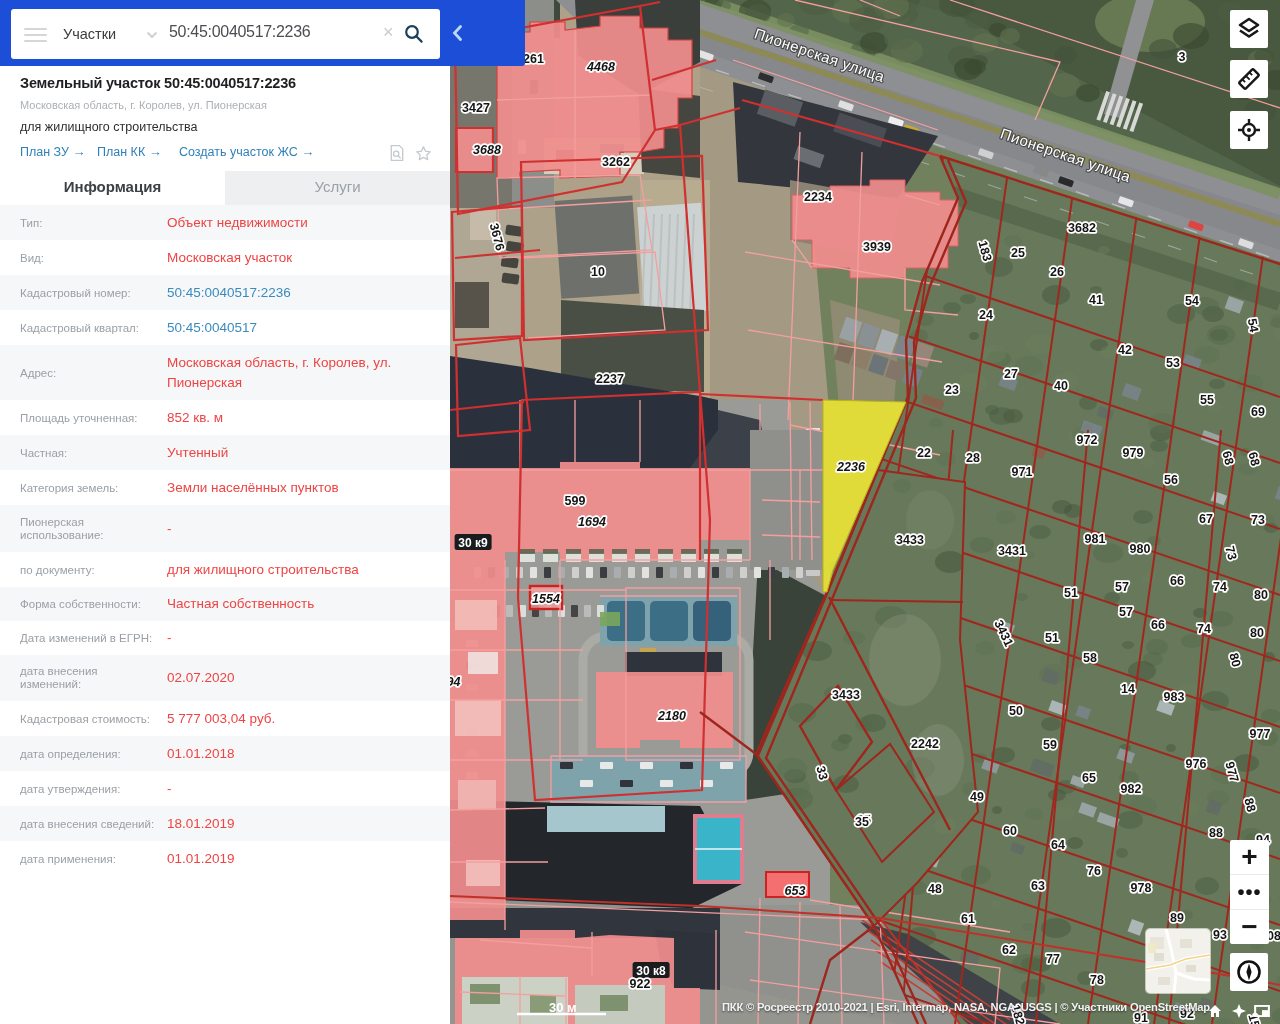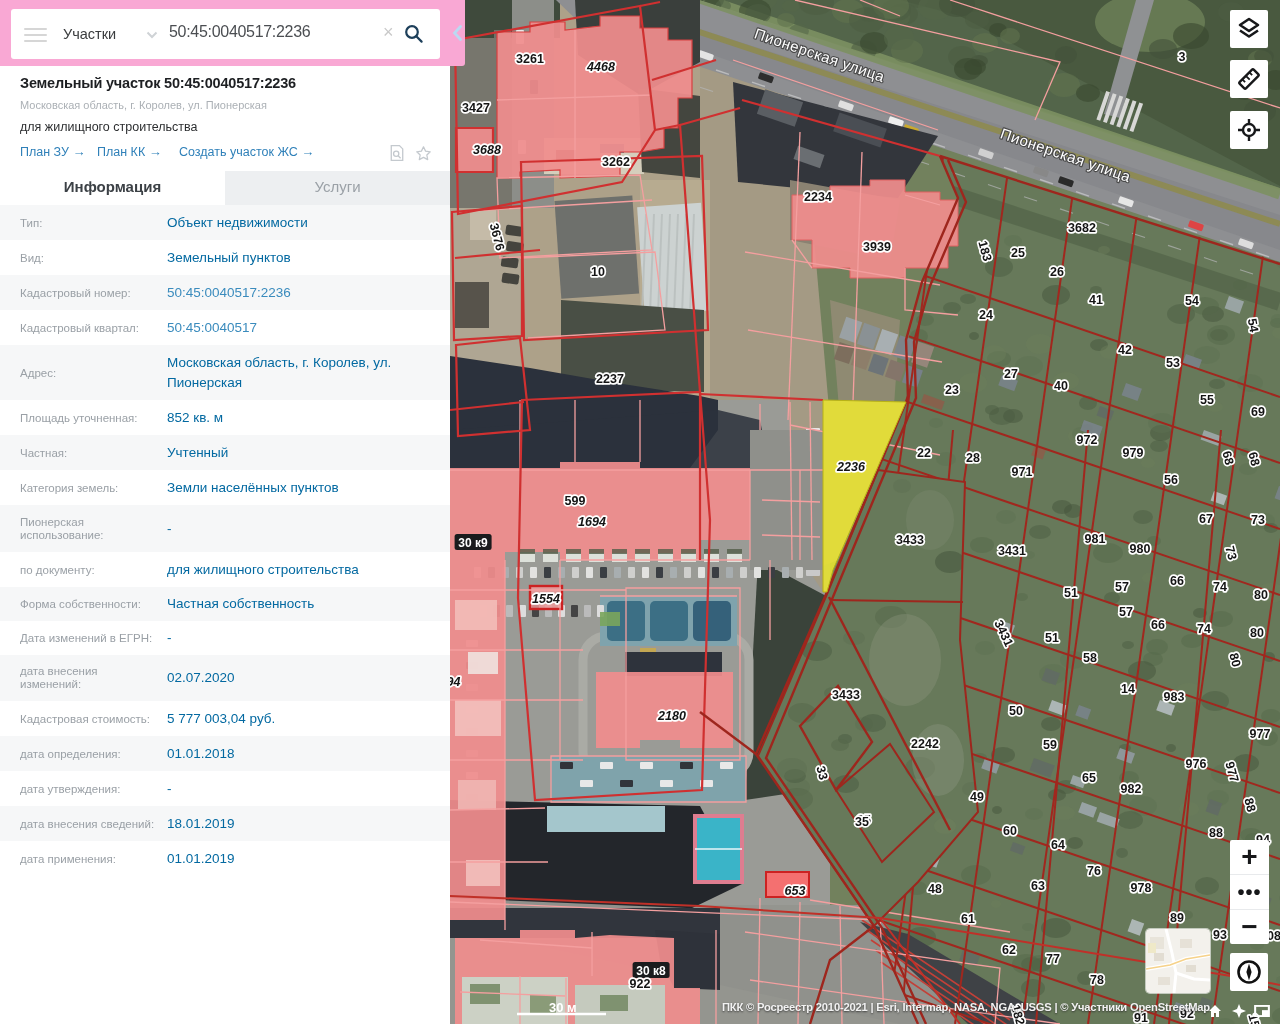--- a/index.html
+++ b/index.html
@@ -1,17 +1,17 @@
 <!DOCTYPE html>
 <html><head><meta charset="utf-8">
 <style>
 html,body{margin:0;padding:0;width:1280px;height:1024px;overflow:hidden;font-family:"Liberation Sans",sans-serif;}
 #stage{position:relative;width:1280px;height:1024px;background:#fff;}
 
-#bluebar{position:absolute;left:0;top:0;width:465px;height:66px;background:#f9a8d4;border-radius:0 0 3px 0;}
+#bluebar{position:absolute;left:0;top:0;width:525px;height:66px;background:#1d4ed8;border-radius:0 0 3px 0;}
 #searchbox{position:absolute;left:11px;top:9px;width:429px;height:50px;background:#fff;border-radius:3px;}
 #burger{position:absolute;left:13px;top:15px;width:23px;}
 #burger div{height:2.5px;background:#d6d6d6;border-radius:1px;margin:3.5px 0;}
 #stype{position:absolute;left:52px;top:17px;font-size:14.5px;color:#3a3c3e;}
 #selchev{position:absolute;left:135px;top:22px;}
 #sinput{position:absolute;left:158px;top:14px;font-size:16px;color:#4b4e52;letter-spacing:-0.3px;}
 #clearx{position:absolute;left:372px;top:13px;font-size:18px;color:#c9c9c9;}
 #mag{position:absolute;left:389px;top:11px;}
 #collapse{position:absolute;left:452px;top:25px;}
 #panel{position:absolute;left:0;top:65px;width:450px;height:959px;background:#fff;font-family:"Liberation Sans",sans-serif;}
@@ -22,21 +22,21 @@
 .lnk{position:absolute;top:0;}
 .lnk .arr{font-size:13px;}
 #docico{position:absolute;left:388px;top:0px;}
 #starico{position:absolute;left:414px;top:0px;}
 #tabs{position:absolute;left:0;top:106px;width:450px;height:34px;}
 #tab1{position:absolute;left:0;top:0;width:225px;height:34px;background:#fff;font-size:15px;font-weight:bold;color:#3c4146;text-align:center;line-height:32px;}
 #tab2{position:absolute;left:225px;top:0;width:225px;height:34px;background:#edeff1;font-size:15px;color:#9ba1a7;text-align:center;line-height:32px;}
 #rows{position:absolute;left:0;top:140px;width:450px;}
 .row{position:relative;width:450px;}
 .rl{position:absolute;left:20px;top:50%;transform:translateY(-50%);width:135px;font-size:11.5px;color:#9aa0a6;line-height:13px;}
-.rv{position:absolute;left:167px;top:50%;transform:translateY(-50%);width:265px;font-size:13.5px;color:#0369a1;line-height:20px;}
+.rv{position:absolute;left:167px;top:50%;transform:translateY(-50%);width:265px;font-size:13.5px;color:#ef4444;line-height:20px;}
 
 
 #map{position:absolute;left:450px;top:0;}
 .plbl{font-family:"Liberation Sans",sans-serif;font-weight:bold;fill:#141414;paint-order:stroke;stroke:#ffffff;stroke-width:3.4px;stroke-linejoin:round;}
 .slbl{font-family:"Liberation Sans",sans-serif;font-size:15px;fill:#ffffff;paint-order:stroke;stroke:#4a4a4a;stroke-width:2.4px;stroke-linejoin:round;letter-spacing:.5px;}
 
 
 .ctl{position:absolute;width:38px;height:38px;background:#fff;border-radius:2px;display:flex;align-items:center;justify-content:center;}
 #zoombox{position:absolute;left:1230px;top:840px;width:39px;height:104px;background:#fff;border-radius:2px;}
 .zseg{height:34px;display:flex;align-items:center;justify-content:center;color:#17181a;}
@@ -911,21 +911,21 @@
           <path d="M12 3.6l2.6 5.4 5.9.8-4.3 4.1 1.1 5.8L12 16.9l-5.3 2.8 1.1-5.8-4.3-4.1 5.9-.8z" fill="none" stroke="#c4c9ce" stroke-width="1.6" stroke-linejoin="round"></path>
         </svg>
  </div>
  <div id="rows">
 <div class="row" style="height:35px;background:#f6f7f8">
           <div class="rl">Тип:</div>
           <div class="rv">Объект недвижимости</div>
         </div>
 <div class="row" style="height:35px;background:#fff">
           <div class="rl">Вид:</div>
-          <div class="rv">Земельный пунктов</div>
+          <div class="rv">Московская участок</div>
         </div>
 <div class="row" style="height:35px;background:#f6f7f8">
           <div class="rl">Кадастровый номер:</div>
           <div class="rv" style="color:#3a8bbd">50:45:0040517:2236</div>
         </div>
 <div class="row" style="height:35px;background:#fff">
           <div class="rl">Кадастровый квартал:</div>
           <div class="rv" style="color:#3a8bbd">50:45:0040517</div>
         </div>
 <div class="row" style="height:55px;background:#f6f7f8">

